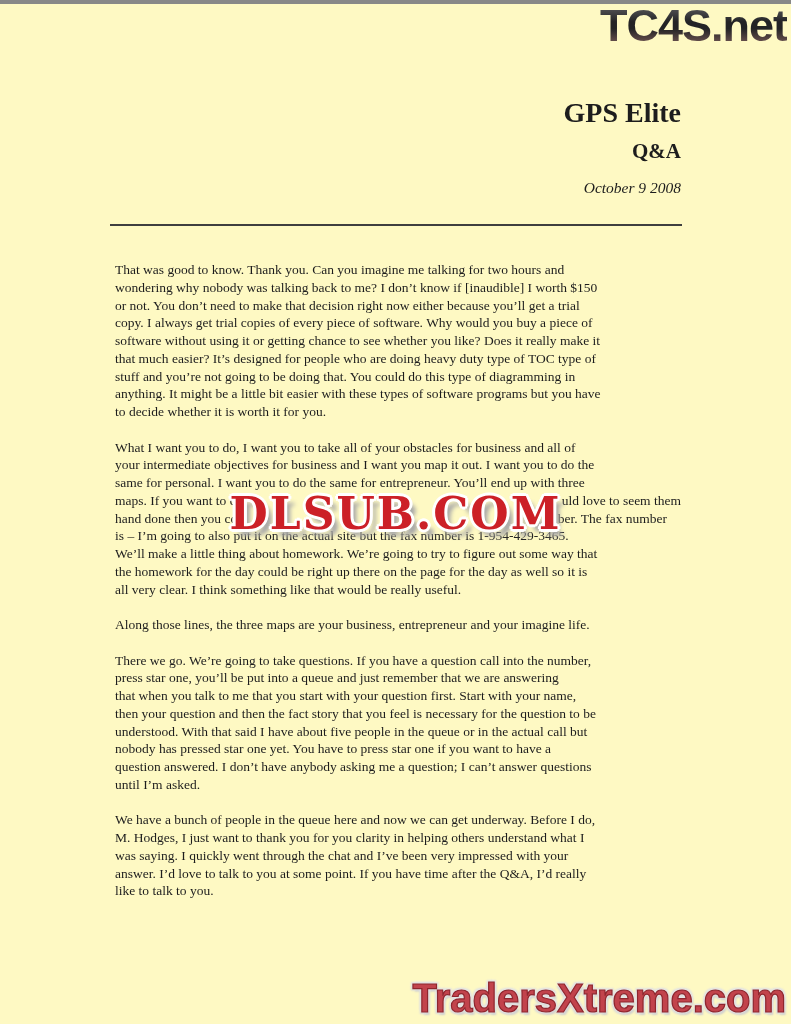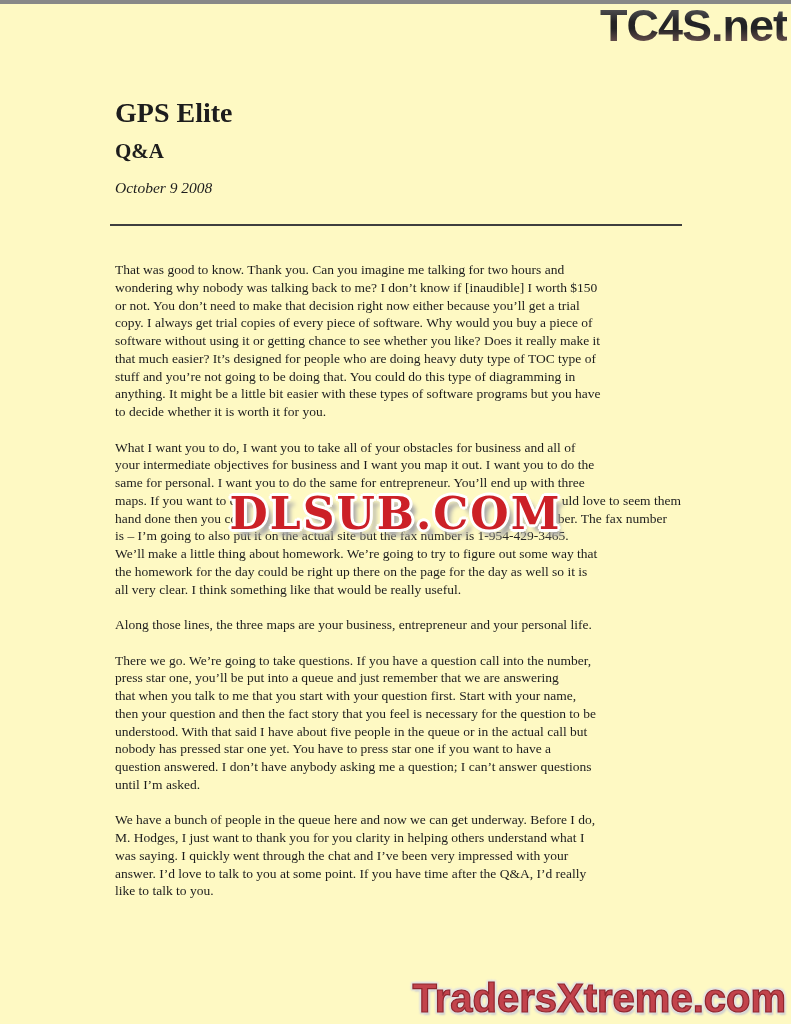--- a/index.html
+++ b/index.html
@@ -24,21 +24,21 @@
       var(--tc4s_mid,#232325) 42%,
       var(--tc4s_mid,#232325) 55%,
       var(--tc4s_bottom,#987069) 100%);
     -webkit-background-clip:text;
     background-clip:text;
     color:transparent;
   }
   
   .doc-header{
     position:absolute;top:92px;left:115px;width:566px;
-    text-align:left;
+    text-align:right;
   }
   .doc-title{font-size:28px;font-weight:bold;line-height:34px;}
   .doc-subtitle{font-size:21px;font-weight:bold;line-height:26px;margin-top:8px;}
   .doc-date{font-size:15.5px;line-height:20px;margin-top:14px;font-style:italic;}
   .divider{
     position:absolute;top:220px;left:110px;width:572px;height:2px;
     background:var(--divider,#3f3f3f);
   }
   
   .transcript{
@@ -116,21 +116,21 @@
         <div class="line split">
           <span>hand done then you co</span>
           <span style="margin-right: 14px;">ber. The fax number</span>
         </div>
         <div class="line">is – I’m going to also put it on the actual site but the fax number is 1-954-429-3465.</div>
         <div class="line">We’ll make a little thing about homework. We’re going to try to figure out some way that</div>
         <div class="line">the homework for the day could be right up there on the page for the day as well so it is</div>
         <div class="line">all very clear. I think something like that would be really useful.</div>
       </div>
       <div class="paragraph">
-        <div class="line">Along those lines, the three maps are your business, entrepreneur and your personal life.</div>
+        <div class="line">Along those lines, the three maps are your business, entrepreneur and your imagine life.</div>
       </div>
       <div class="paragraph">
         <div class="line">There we go. We’re going to take questions. If you have a question call into the number,</div>
         <div class="line">press star one, you’ll be put into a queue and just remember that we are answering</div>
         <div class="line">that when you talk to me that you start with your question first. Start with your name,</div>
         <div class="line">then your question and then the fact story that you feel is necessary for the question to be</div>
         <div class="line">understood. With that said I have about five people in the queue or in the actual call but</div>
         <div class="line">nobody has pressed star one yet. You have to press star one if you want to have a</div>
         <div class="line">question answered. I don’t have anybody asking me a question; I can’t answer questions</div>
         <div class="line">until I’m asked.</div>

